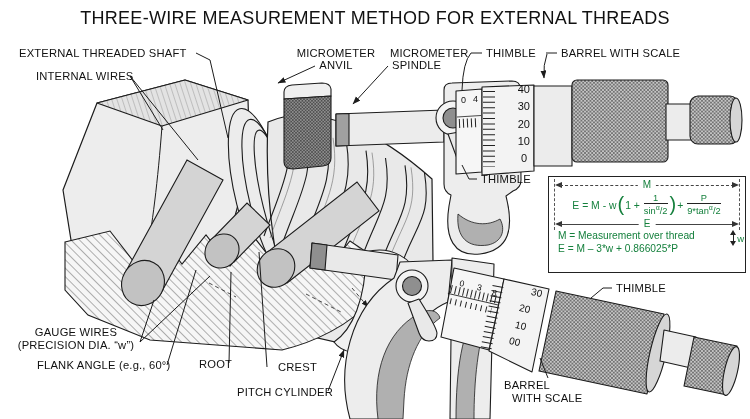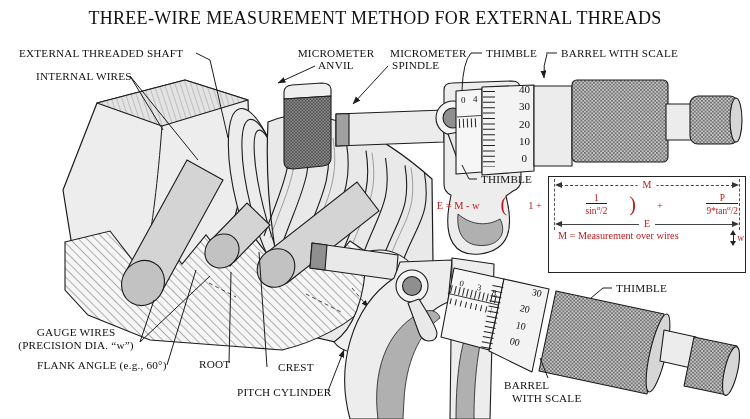--- a/index.html
+++ b/index.html
@@ -1,37 +1,37 @@
 <!DOCTYPE html>
 <html><head>
 <meta charset="utf-8">
 <style>
   html,body{margin:0;padding:0;background:#fff;}
   #stage{position:relative;width:750px;height:419px;background:#fff;overflow:hidden;
-         font-family:Liberation Serif, serif;color:#b91c1c;}
+         font-family:Liberation Sans, sans-serif;color:#15803d;}
   #stage svg{position:absolute;left:0;top:0;}
   .title{font-size:18px;letter-spacing:.3px;fill:#111;}
   .lbl{font-size:11.2px;letter-spacing:.2px;fill:#111;}
   .scl{font-size:11px;fill:#111;}
   .scls{font-size:9px;fill:#111;}
   .sclb{font-size:10px;fill:#111;}
   .sclbs{font-size:8.5px;fill:#111;}
   
   .fbox{position:absolute;left:548px;top:176px;width:198px;height:97px;border:1.4px solid #222;
         background:#fff;box-sizing:border-box;padding:2px 3px 0;font-size:10.3px;z-index:3;}
   .dimwrap{border-left:1px dashed #555;border-right:1px dashed #555;margin:0 2px;padding:1px 0 0;}
   .dim{position:relative;height:11px;margin:0 1px;}
   .dim .line{position:absolute;left:4px;right:4px;top:5px;border-top:1px dashed #444;}
   .dim.solid .line{border-top-style:solid;}
   .dlab{position:absolute;left:50%;top:-1px;transform:translateX(-50%);background:#fff;
         padding:0 5px;font-size:10px;line-height:11px;}
   .ah{position:absolute;top:2px;width:0;height:0;border-top:3.5px solid transparent;border-bottom:3.5px solid transparent;}
   .ah.l{left:-1px;border-right:7px solid #333;}
   .ah.r{right:-1px;border-left:7px solid #333;}
-  .eq{display:flex;align-items:center;justify-content:flex-end;height:28px;font-size:10.4px;white-space:nowrap;gap:20px;}
+  .eq{display:flex;align-items:center;justify-content:center;height:28px;font-size:10.4px;white-space:nowrap;}
   .eq .paren{font-size:20px;font-weight:300;padding:0 1px;transform:translateY(-1px);}
   .frac{display:inline-flex;flex-direction:column;text-align:center;font-size:9.3px;line-height:1.15;margin:0 1px;}
   .frac .num{border-bottom:1px solid #222;padding:0 2px;}
   .frac .den sup{font-size:7px;}
   .fline{font-size:10.2px;line-height:12.5px;padding-left:6px;white-space:nowrap;}
   .fnote{font-size:10.2px;line-height:12px;text-align:center;}
   .wdim{position:absolute;right:1px;top:53px;display:flex;align-items:center;z-index:4;background:#fff;}
   .wdim .col{display:flex;flex-direction:column;align-items:center;}
   .wdim .tri{width:0;height:0;border-left:3px solid transparent;border-right:3px solid transparent;}
   .wdim .up{border-bottom:5px solid #222;}
@@ -269,21 +269,22 @@
             <span class="den"><span>9*tan</span><sup>α</sup><span>/2</span></span>
           </span>
     </div>
     <div class="dim solid">
       <i class="ah l"></i>
       <i class="line"></i>
       <span class="dlab">E</span>
       <i class="ah r"></i>
     </div>
   </div>
-  <div class="fline">M = Measurement over wires</div>
+  <div class="fline">M = Measurement over thread</div>
+  <div class="fline">E = M – 3*w + 0.866025*P</div>
   <div class="wdim">
     <span class="col">
           <i class="tri up"></i>
           <i class="bar"></i>
           <i class="tri down"></i>
         </span>
     <span class="wl">w</span>
   </div>
 </div>
 </div>

